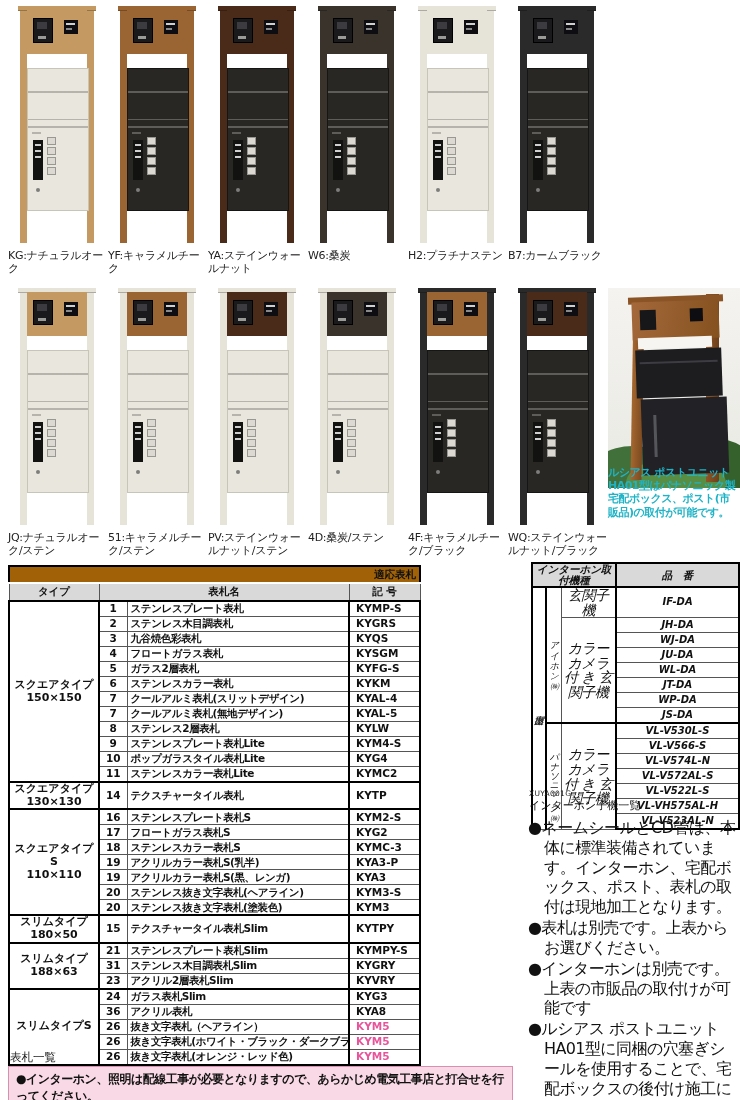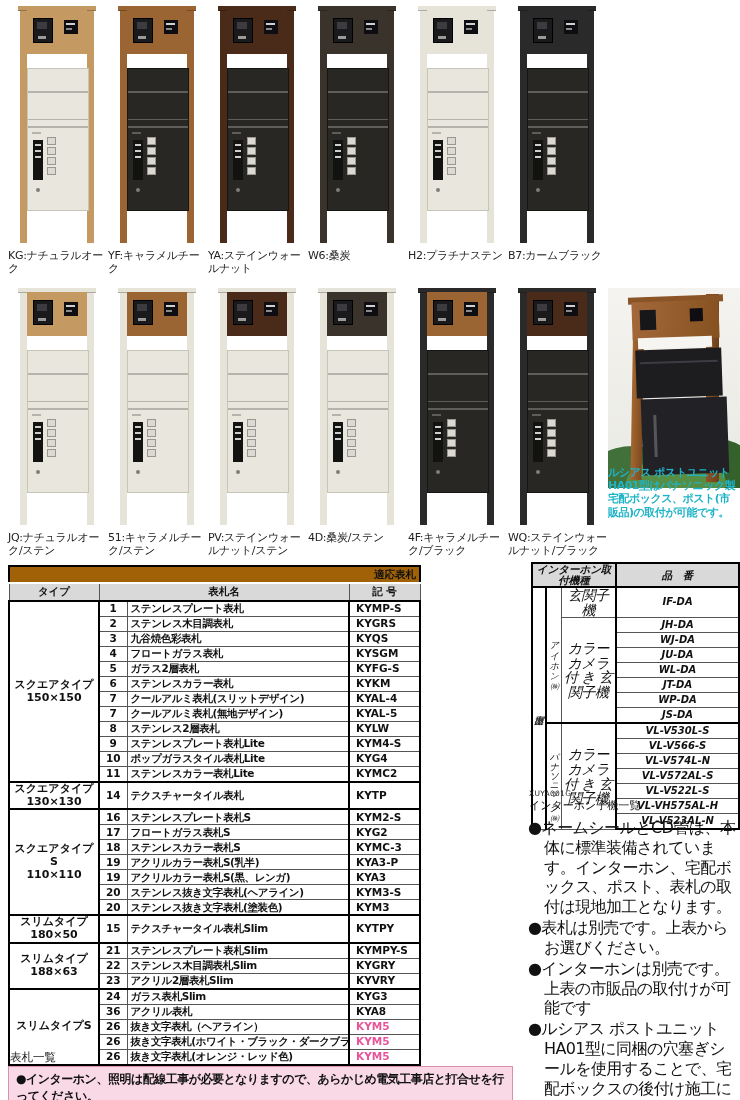--- a/index.html
+++ b/index.html
@@ -683,21 +683,21 @@
           <td class="c-name">テクスチャータイル表札Slim</td>
           <td class="c-code">KYTPY</td>
         </tr>
         <tr class="sec-first">
           <td class="sec-type" rowspan="3">スリムタイプ<br>188×63</td>
           <td class="c-no">21</td>
           <td class="c-name">ステンレスプレート表札Slim</td>
           <td class="c-code">KYMPY-S</td>
         </tr>
         <tr>
-          <td class="c-no">22</td>
+          <td class="c-no">31</td>
           <td class="c-name">ステンレス木目調表札Slim</td>
           <td class="c-code">KYGRY</td>
         </tr>
         <tr>
           <td class="c-no">23</td>
           <td class="c-name">アクリル2層表札Slim</td>
           <td class="c-code">KYVRY</td>
         </tr>
         <tr class="sec-first">
           <td class="sec-type" rowspan="5">スリムタイプS</td>

